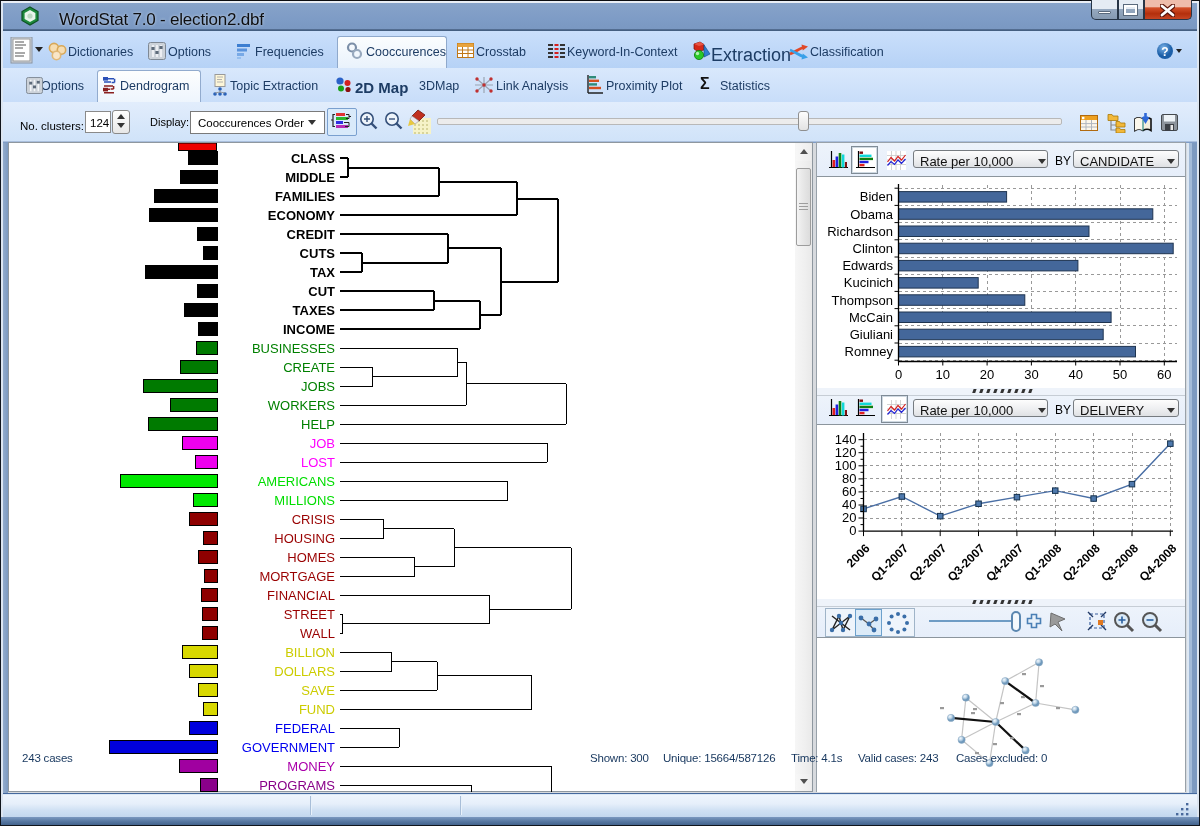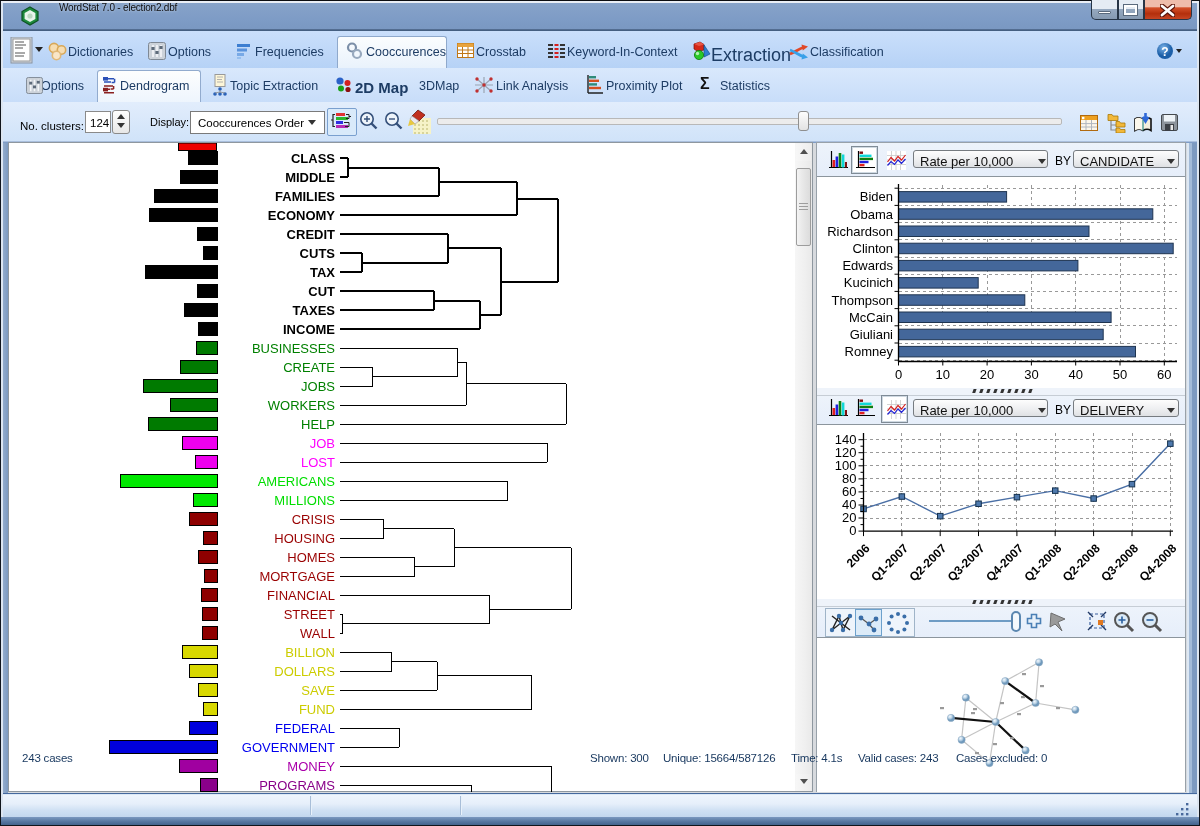--- a/index.html
+++ b/index.html
@@ -1,21 +1,21 @@
 <!DOCTYPE html>
 <html><head><meta charset="utf-8">
 <style>
 *{margin:0;padding:0;box-sizing:border-box}
 body{width:1200px;height:826px;overflow:hidden;font-family:"Liberation Sans",sans-serif;background:#7E9CC6;position:relative}
 .abs{position:absolute}
 
 #topline{left:0;top:0;width:1200px;height:1px;background:#0b0d10}
 #topline2{left:0;top:1px;width:1200px;height:2px;background:#e9eef5}
 #titlebar{left:0;top:3px;width:1200px;height:26px;background:linear-gradient(#87A3C9,#7E9CC6 60%,#7A98C2)}
-#titletext{left:59px;top:2px;font-size:10px;letter-spacing:-0.2px;color:#0e0e10;text-shadow:0 0 3px #cfdded}
+#titletext{left:59px;top:10px;font-size:17px;letter-spacing:-0.2px;color:#0e0e10;text-shadow:0 0 3px #cfdded}
 #tbsep{left:0;top:29px;width:1200px;height:2px;background:linear-gradient(#5a7499,#3e5878)}
 
 .capbtn{top:0;height:20px;border:1px solid #273546;border-top:none}
 #btnmin{left:1091px;width:27px;border-radius:0 0 0 5px;background:linear-gradient(#e5ecf4 0 45%,#97aac0 45%,#8599b1)}
 #btnmax{left:1118px;width:26px;background:linear-gradient(#e5ecf4 0 45%,#97aac0 45%,#8599b1)}
 #btnclose{left:1144px;width:48px;border-radius:0 0 5px 0;background:linear-gradient(#efbdab 0 36%,#d4512a 41%,#b42f0c 72%,#c64523)}
 #minglyph{left:1098px;top:11px;width:13px;height:3px;background:#fff;border:1px solid #5a6a7d;border-radius:1px}
 #maxglyph{left:1124px;top:5px;width:13px;height:10px;border:2px solid #fff;outline:1px solid #5a6a7d;background:transparent}
 
 

